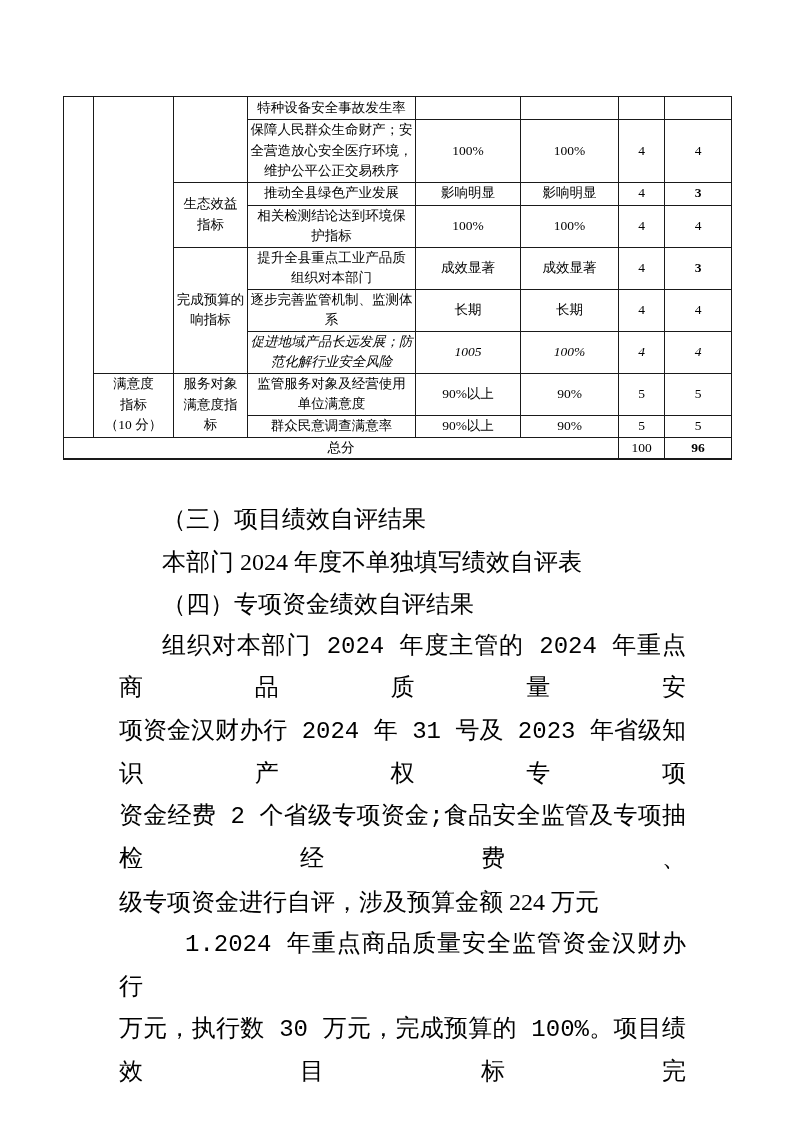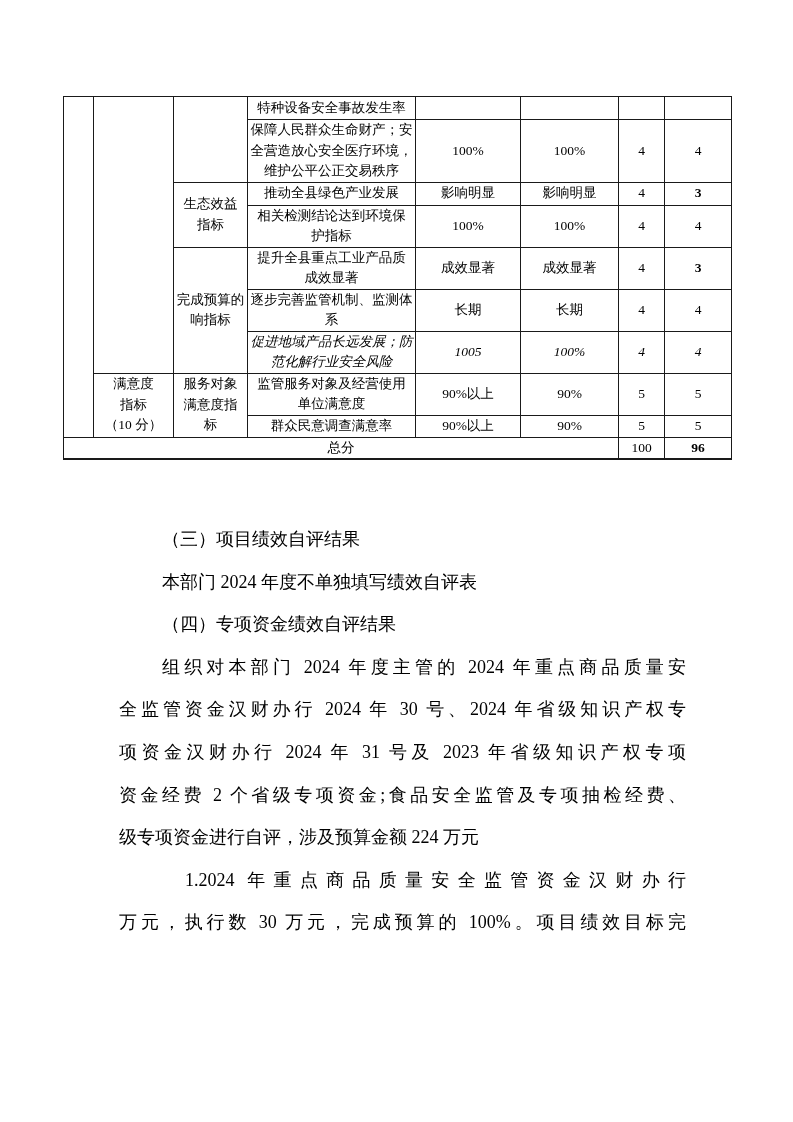--- a/index.html
+++ b/index.html
@@ -29,25 +29,25 @@
   td.notop{border-top:none;}
   td.rb{border-right-width:2px;}
   tr.last td{border-bottom-width:2px;}
   td.bold{font-weight:bold;}
   tr.h1{height:23px;} tr.h2{height:62px;} tr.h3{height:23px;}
   tr.h4{height:42px;} tr.h5{height:42px;} tr.h6{height:42px;}
   tr.h7{height:42px;font-style:italic;} tr.h8{height:42px;} tr.h9{height:22px;}
   tr.h10{height:22px;}
   
   .textblock{
-    position:absolute;left:119px;top:518px;width:567px;
-    font-size:18px;line-height:42.6px;
+    position:absolute;left:119px;top:498px;width:567px;
+    font-size:24px;line-height:42.6px;
   }
   .ln{white-space:normal;}
-  .j{text-align:justify;text-align-last:justify;}
+  .j{text-align:justify;text-align-last:justify;font-family:Liberation Mono, monospace;}
   .ind2{text-indent:43px;}
   .ind3{text-indent:66px;}
 </style>
 </head>
 <body>
 
 <div class="page">
 
   <table class="perf">
     <colgroup>
@@ -94,21 +94,21 @@
 护指标</td>
       <td>100%</td>
       <td>100%</td>
       <td>4</td>
       <td class="rb">4</td>
     </tr>
     <tr class="h5">
       <td rowspan="3">完成预算的
 响指标</td>
       <td>提升全县重点工业产品质
-成效显著</td>
+组织对本部门</td>
       <td>成效显著</td>
       <td>成效显著</td>
       <td>4</td>
       <td class="rb bold">3</td>
     </tr>
     <tr class="h6">
       <td>逐步完善监管机制、监测体
 系</td>
       <td>长期</td>
       <td>长期</td>
@@ -150,21 +150,20 @@
       <td class="rb bold">96</td>
     </tr>
   </tbody>
     </table>
 
   <div class="textblock">
     <div class="ln ind2">（三）项目绩效自评结果</div>
     <div class="ln ind2">本部门 2024 年度不单独填写绩效自评表</div>
     <div class="ln ind2">（四）专项资金绩效自评结果</div>
     <div class="ln ind2 j">组织对本部门 2024 年度主管的 2024 年重点商品质量安</div>
-    <div class="ln j">全监管资金汉财办行 2024 年 30 号、2024 年省级知识产权专</div>
     <div class="ln j">项资金汉财办行 2024 年 31 号及 2023 年省级知识产权专项</div>
     <div class="ln j">资金经费 2 个省级专项资金;食品安全监管及专项抽检经费、</div>
     <div class="ln">级专项资金进行自评，涉及预算金额 224 万元</div>
     <div class="ln ind3 j">1.2024 年重点商品质量安全监管资金汉财办行</div>
     <div class="ln j">万元，执行数 30 万元，完成预算的 100%。项目绩效目标完</div>
   </div>
 
 </div>
 
 </body></html>

